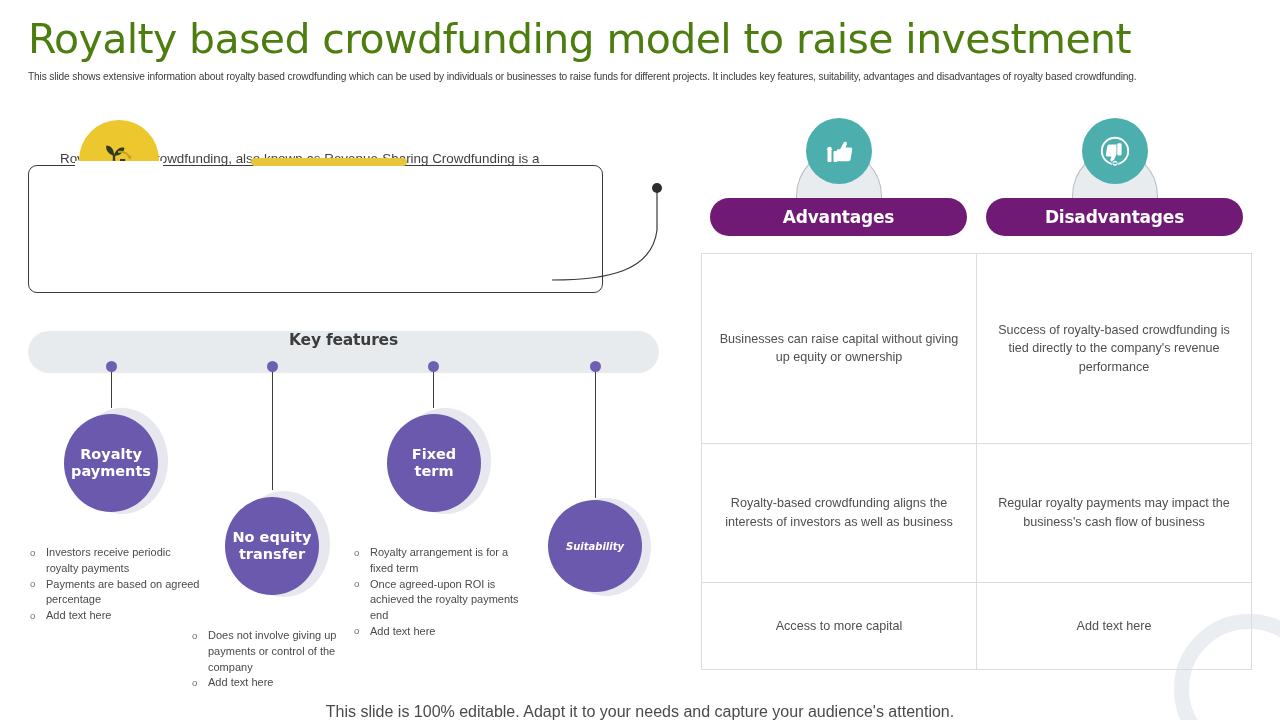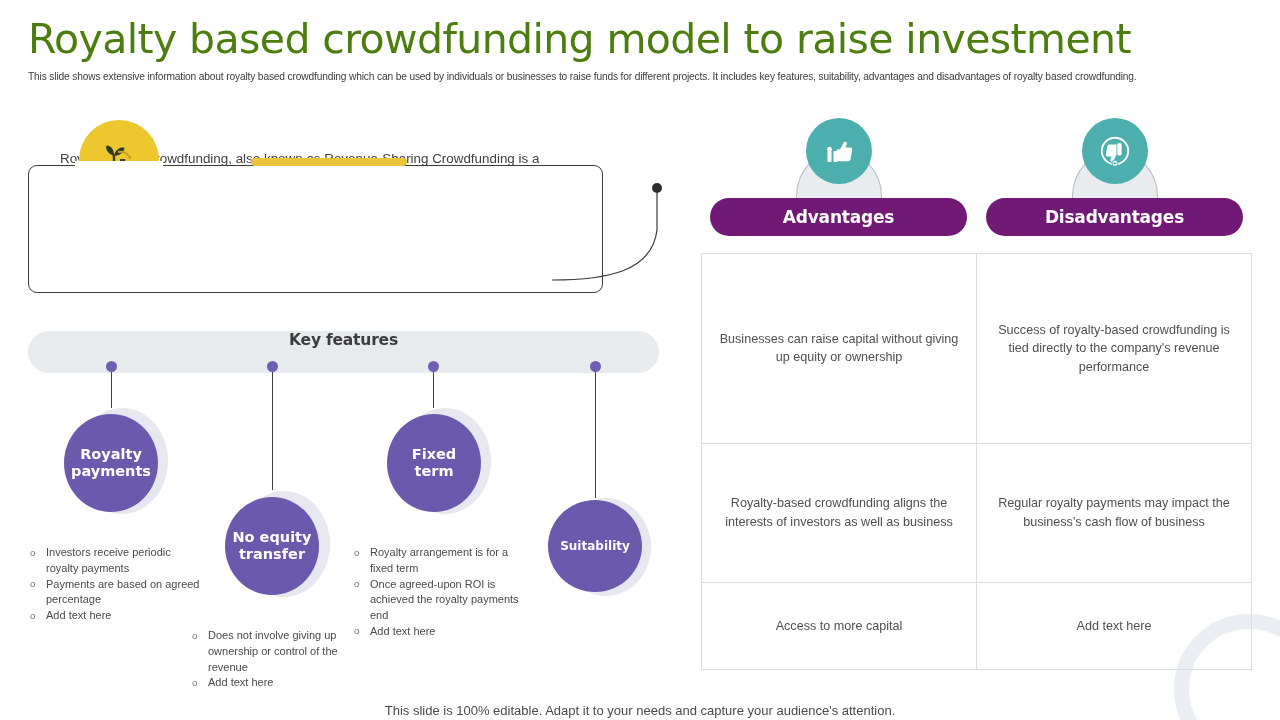--- a/index.html
+++ b/index.html
@@ -145,21 +145,21 @@
     border: 1px solid #d8dde2;
     width: 50%;
     text-align: center; vertical-align: middle;
     font-size: 12.6px; line-height: 18.5px; color: #4f4f4f;
     padding: 6px 14px;
   }
 
   
   .footer {
     position: absolute; left: 0; right: 0; top: 703px;
-    text-align: center; font-size: 13px; color: #4a4a4a;
+    text-align: center; font-size: 16px; color: #4a4a4a;
   }
 </style>
 </head>
 <body>
 
 <div class="slide">
 
   <div class="corner-arc"></div>
 
   <div class="title">Royalty based crowdfunding model to raise investment</div>
@@ -233,42 +233,42 @@
 
   <div class="pshadow" style="left:238px; top:491px; width:92px; height:106px;"></div>
   <div class="pcircle" style="left:225px; top:497px; width:94px; height:98px; font-size:14.5px;">
     <span>
       <span>No equity</span><br>
       <span>transfer</span>
     </span>
   </div>
   <div class="bullets" style="left:190px; top:604px; width:180px;">
     <ul>
-      <li>Does not involve giving up ownership or control of the revenue</li>
+      <li>Does not involve giving up payments or control of the company</li>
       <li>Add text here</li>
     </ul>
   </div>
 
   <div class="pshadow" style="left:399px; top:408px; width:92px; height:106px;"></div>
   <div class="pcircle" style="left:387px; top:414px; width:94px; height:98px; font-size:14.5px;">
     <span>
       <span>Fixed</span><br>
       <span>term</span>
     </span>
   </div>
   <div class="bullets" style="left:352px; top:521px; width:170px;">
     <ul>
       <li>Royalty arrangement is for a fixed term</li>
       <li>Once agreed-upon ROI is achieved the royalty payments end</li>
       <li>Add text here</li>
     </ul>
   </div>
 
   <div class="pshadow" style="left:561px; top:498px; width:90px; height:98px;"></div>
-  <div class="pcircle" style="left:548px; top:500px; width:94px; height:92px; font-size:12px;">
+  <div class="pcircle" style="left:548px; top:500px; width:94px; height:92px; font-size:10px;font-style:italic;">
     <span>
       <span>Suitability</span>
     </span>
   </div>
 
   <div class="head-group" style="left:710px; top:118px; width:257px;">
     <div class="head-ellipse"></div>
     <div class="head-circle">
       <svg width="36" height="36" viewBox="0 0 36 36">
 

